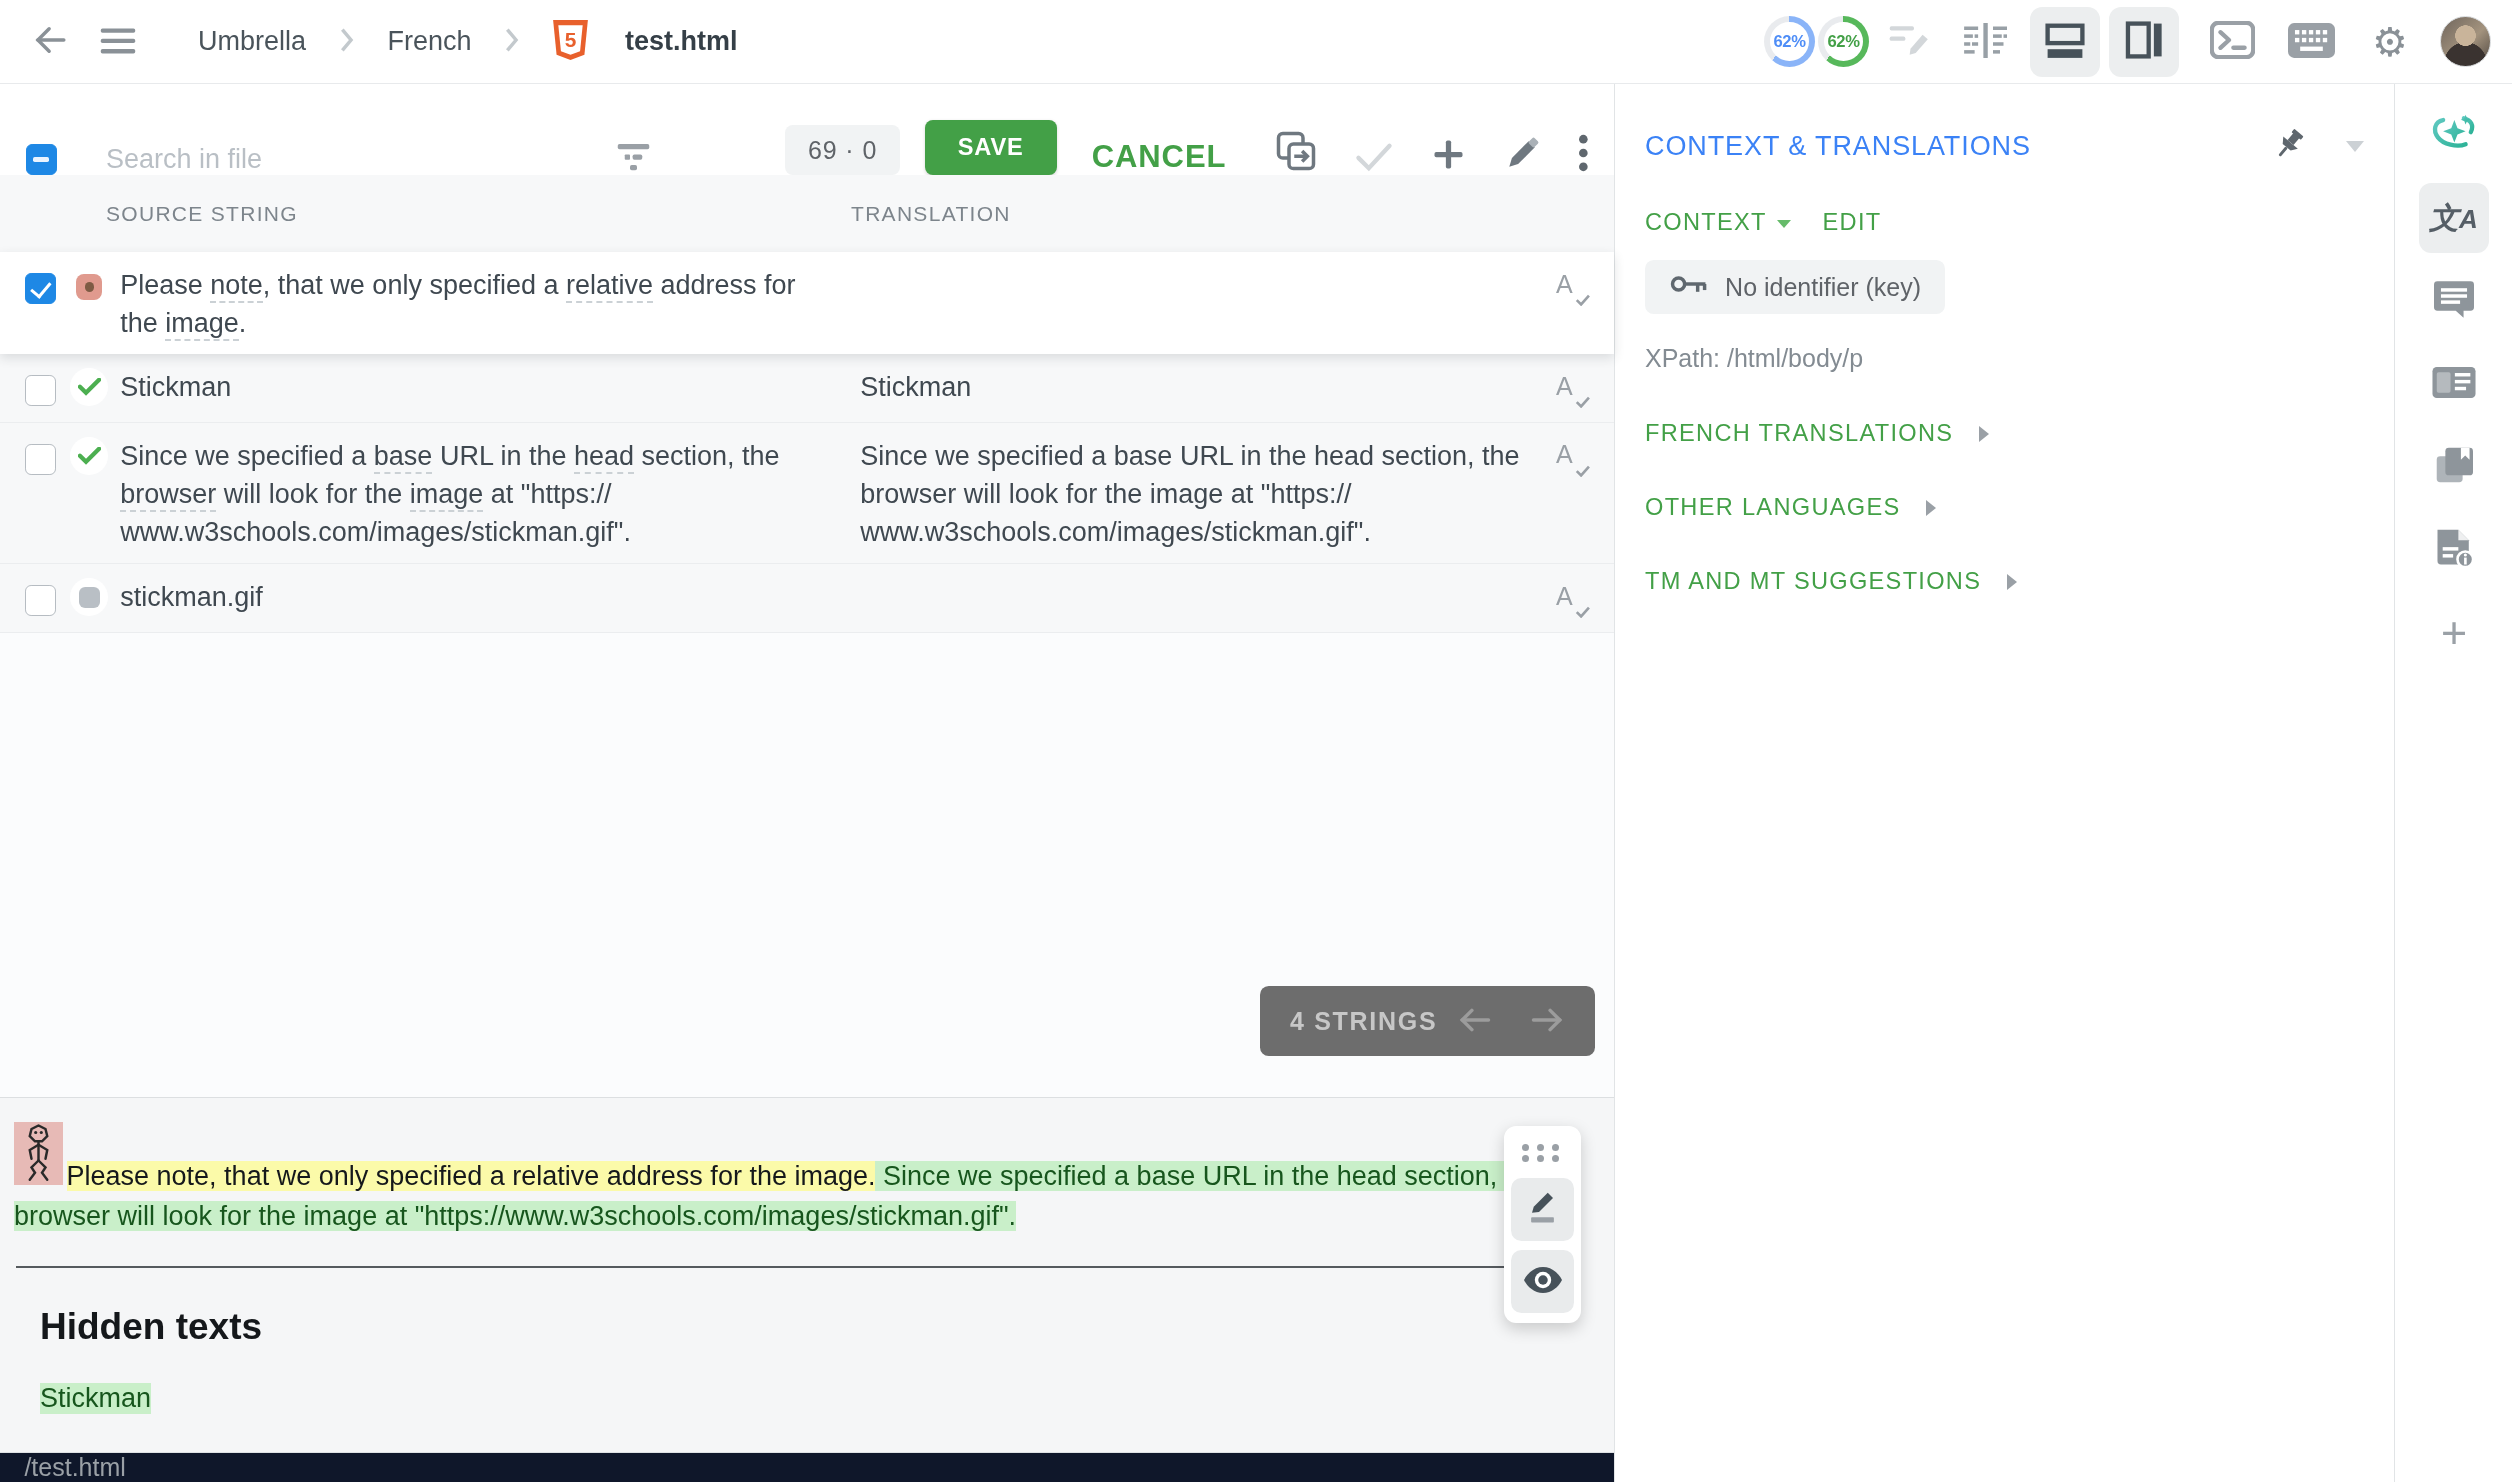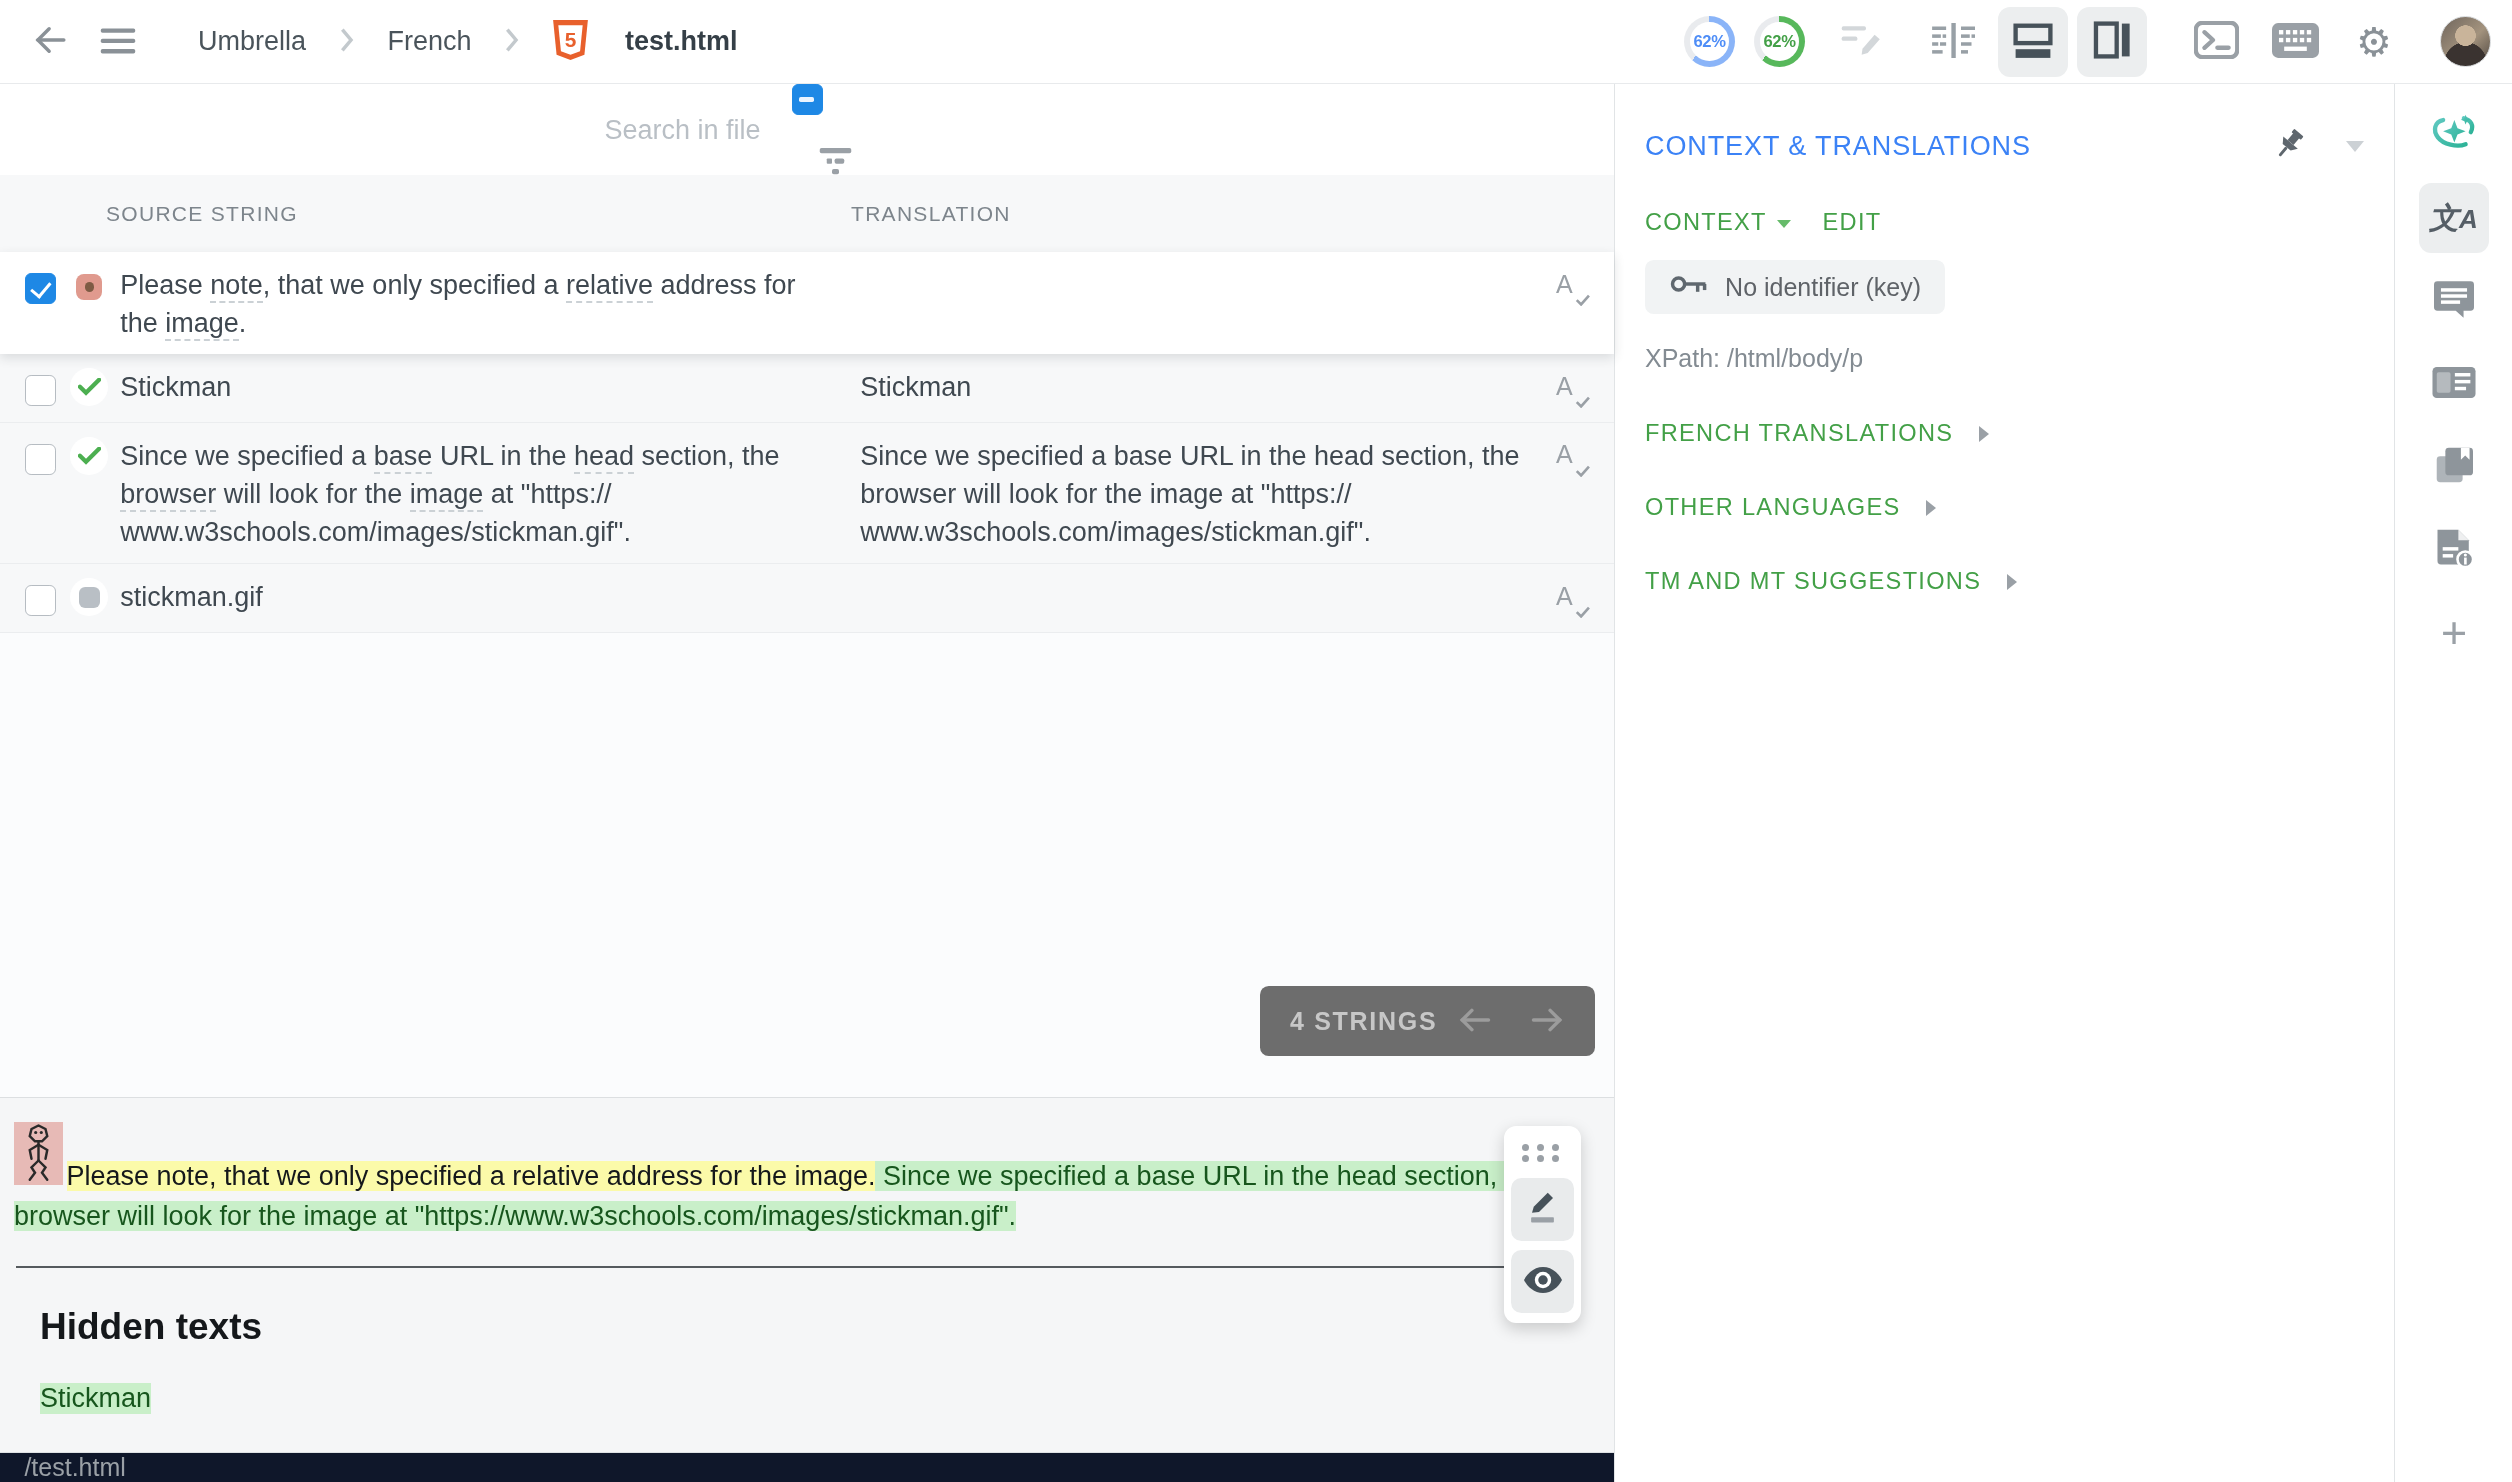--- a/index.html
+++ b/index.html
@@ -6,40 +6,40 @@
   html,body { width:2512px; height:1483px; background:#fff; font-family:"Liberation Sans", sans-serif; color:#3f4850; overflow:hidden; }
 
   
   .topbar { height:84px; display:flex; align-items:center; padding:0 21px 0 31px; background:#fff; border-bottom:0.9px solid #e8eaec; }
   .tb-left { display:flex; align-items:center; gap:30px; }
   .icon-btn { background:none; border:none; cursor:pointer; display:flex; align-items:center; justify-content:center; }
   .crumb { display:flex; align-items:center; gap:32px; margin-left:31px;text-align:right; }
   .crumb-link { font-size:27px; color:#4a545b; }
   .crumb-sep { color:#c3c9cd; }
   .file-label { font-size:27px; font-weight:700; color:#353f47; margin-left:5.2px; }
-  .tb-right { margin-left:auto; display:flex; align-items:center; gap:19px; }
+  .tb-right { margin-left:auto; display:flex; align-items:center; gap:3px; }
   .ring { width:51px; height:51px; border-radius:50%; position:relative; display:flex; align-items:center; justify-content:center; }
   .ring::before { content:""; position:absolute; inset:6.1px; background:#fff; border-radius:50%; }
   .ring span { position:relative; font-size:16.6px; font-weight:700; letter-spacing:-0.4px; }
   .tb-group { display:flex; align-items:center; gap:8.7px; margin-left:15.7px; }
   .view-btn { width:70px; height:70px; border-radius:12.2px; }
   .view-btn.active { background:#eceeef; }
   .avatar { width:51px; height:51px; border-radius:50%; margin-left:12.2px; background:
       radial-gradient(circle at 50% 38%, #c9b49a 0 26%, transparent 27%),
       radial-gradient(circle at 50% 95%, #3a3330 0 40%, transparent 41%),
       linear-gradient(135deg,#6f655c,#a3937e 55%,#4e463f); border:0.9px solid #d6d9db; }
 
   
   .app { display:flex; height:1398px; }
   .main { width:1615px; border-right:0.9px solid #e1e4e6; display:flex; flex-direction:column; position:relative; background:#fff; }
   .sidebar { width:780px; background:#fff; border-right:0.9px solid #e1e4e6; padding:0 30px; }
   .rail { width:117px; background:#fff; display:flex; flex-direction:column; align-items:center; padding-top:15.7px; gap:13px; }
 
   
-  .toolbar { height:91px; display:flex; align-items:center; padding:0 26px; background:#fff;flex-direction:column; }
+  .toolbar { height:91px; display:flex; align-items:flex-end; padding:0 26px; background:#fff; }
   .checkbox { width:31px; height:31px; border:1.7px solid #b6bcc2; border-radius:6.1px; background:#fff; position:relative; flex:none; cursor:pointer; }
   .checkbox.checked { background:#1e88e5; border-color:#1e88e5; }
   .checkbox.checked.minus::after { content:""; position:absolute; left:6.1px; top:12.2px; width:15.7px; height:4.4px; border-radius:1.7px; background:#eaf4ff; }
   .checkbox.checked.tick::after { content:""; position:absolute; left:8.7px; top:3.5px; width:8.7px; height:15.7px; border:solid #fff; border-width:0 3.5px 3.5px 0; transform:rotate(40deg); }
   .search-input { border:none; outline:none; font-size:27px; color:#3f4850; width:454px; margin-left:49px; background:transparent; font-family:"Liberation Sans",sans-serif; }
   .search-input::placeholder { color:#b9bfc5; }
   .counter-pill { background:#f1f3f4; border-radius:7.9px; padding:10.5px 23px; font-size:25px; color:#5f6368; letter-spacing:0.9px; }
   .save-btn { background:#43a047; color:#fff; border:none; border-radius:7.9px; font-size:23.6px; font-weight:700; letter-spacing:0.9px; padding:14px 33px; margin-left:24.4px; cursor:pointer; box-shadow:0 1.7px 3.5px rgba(0,0,0,.15); font-family:"Liberation Sans",sans-serif; }
   .cancel-btn { background:none; border:none; color:#43a047; font-size:31px; font-weight:700; letter-spacing:0.9px; margin-left:35px; cursor:pointer; font-family:"Liberation Sans",sans-serif; }
   .tool-ico { margin-left:38px; }

